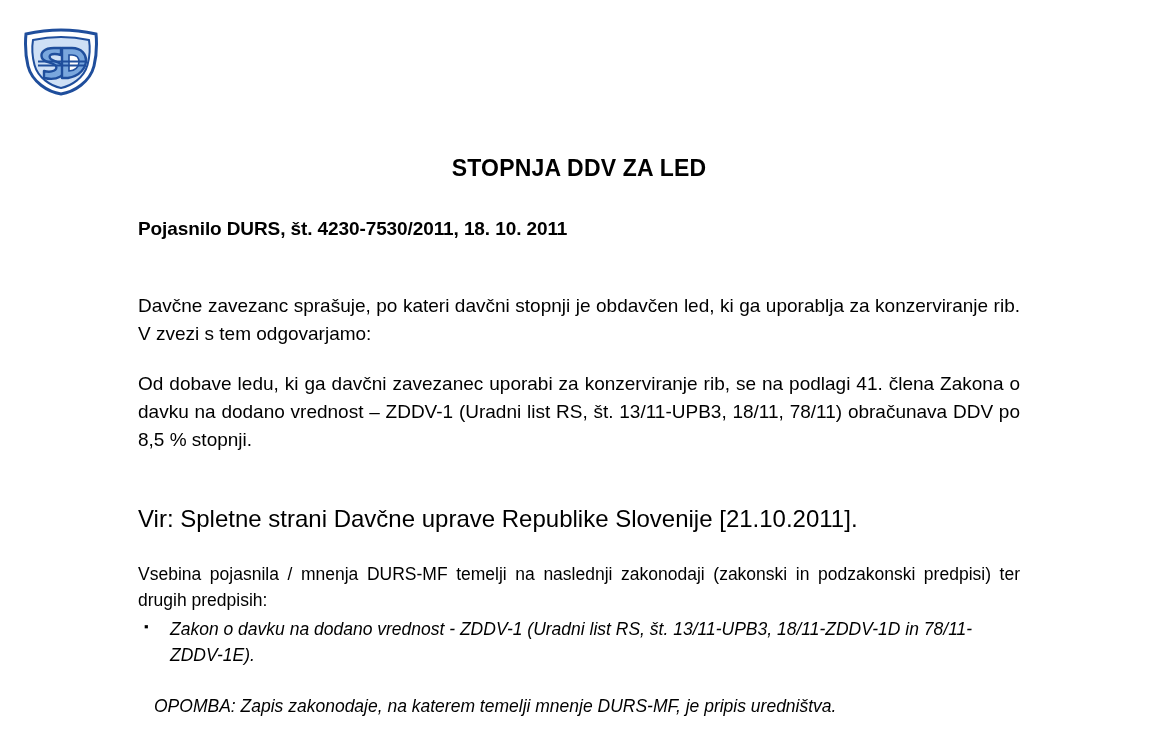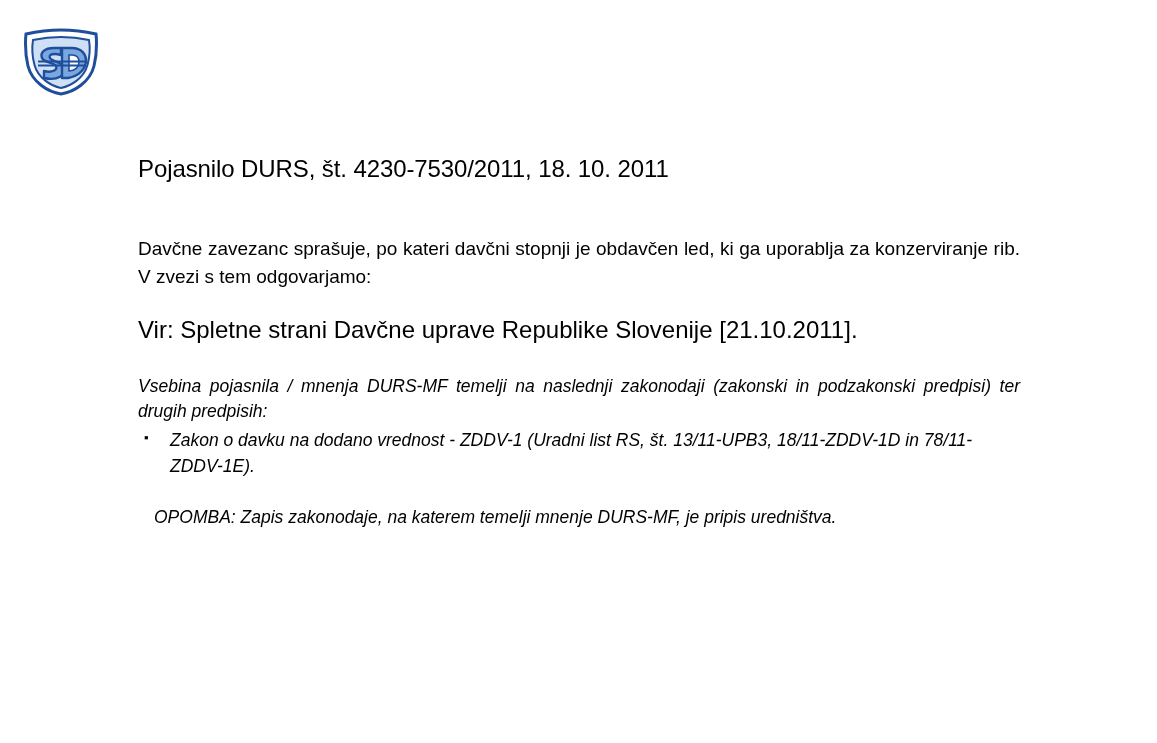--- a/index.html
+++ b/index.html
@@ -35,22 +35,22 @@
     width: 882px;
   }
   .doc-title {
     text-align: center;
     font-size: 23px;
     font-weight: bold;
     letter-spacing: 0.2px;
     margin: 0 0 36px 0;
   }
   .doc-subtitle {
-    font-size: 24px;
-    font-weight: normal;
+    font-size: 19px;
+    font-weight: bold;
     margin: 0 0 52px 0;
     letter-spacing: -0.1px;
   }
   p.para {
     font-size: 19px;
     line-height: 1.47;
     margin: 0 0 22px 0;
     text-align: justify;
     text-justify: inter-word;
   }
@@ -58,21 +58,20 @@
     margin-bottom: 48px;
   }
   .src-note {
     font-size: 24px;
     line-height: 1.45;
     margin: 0 0 26px 0;
     text-align: justify;
   }
   .legal-intro {
     font-size: 17.5px;
-    font-style: italic;
     line-height: 1.45;
     margin: 0 0 4px 0;
     text-align: justify;
     text-justify: inter-word;
   }
   ul.legal-list {
     list-style: none;
     margin: 0 0 26px 0;
     padding: 0;
   }
@@ -117,25 +116,27 @@
       <path d="M44 20 L54 20 C64 20 68 27 68 32 C68 40 62 48 50 50 L44 50 Z" fill="#7aa7dd" stroke="#1f4e9c" stroke-width="2.4" stroke-linejoin="round"></path>
       <path d="M51 27 L54 27 C59 27 61 30 61 34 C61 39 57 43 51 43 Z" fill="#ffffff" stroke="#1f4e9c" stroke-width="1.6"></path>
 
       <line x1="20" y1="33.5" x2="68" y2="33.5" stroke="#1f4e9c" stroke-width="2"></line>
       <line x1="20" y1="37.5" x2="68" y2="37.5" stroke="#1f4e9c" stroke-width="2"></line>
     </svg>
   </div>
 
   <div class="doc">
 
+    <h1 class="doc-title">STOPNJA DDV ZA LED</h1>
 
     <h2 class="doc-subtitle">Pojasnilo DURS, št. 4230-7530/2011, 18. 10. 2011</h2>
 
     <p class="para">Davčne zavezanc sprašuje, po kateri davčni stopnji je obdavčen led, ki ga uporablja za konzerviranje rib. V zvezi s tem odgovarjamo:</p>
 
+    <p class="para spaced-after">Od dobave ledu, ki ga davčni zavezanec uporabi za konzerviranje rib, se na podlagi 41. člena Zakona o davku na dodano vrednost – ZDDV-1 (Uradni list RS, št. 13/11-UPB3, 18/11, 78/11) obračunava DDV po 8,5 % stopnji.</p>
 
     <p class="src-note">Vir: Spletne strani Davčne uprave Republike Slovenije [21.10.2011].</p>
 
     <p class="legal-intro">Vsebina pojasnila / mnenja DURS-MF temelji na naslednji zakonodaji (zakonski in podzakonski predpisi) ter drugih predpisih:</p>
 
     <ul class="legal-list">
       <li>
         <span class="bullet">▪</span>
         <span>Zakon o davku na dodano vrednost - ZDDV-1 (Uradni list RS, št. 13/11-UPB3, 18/11-ZDDV-1D in 78/11-ZDDV-1E).</span>
       </li>

